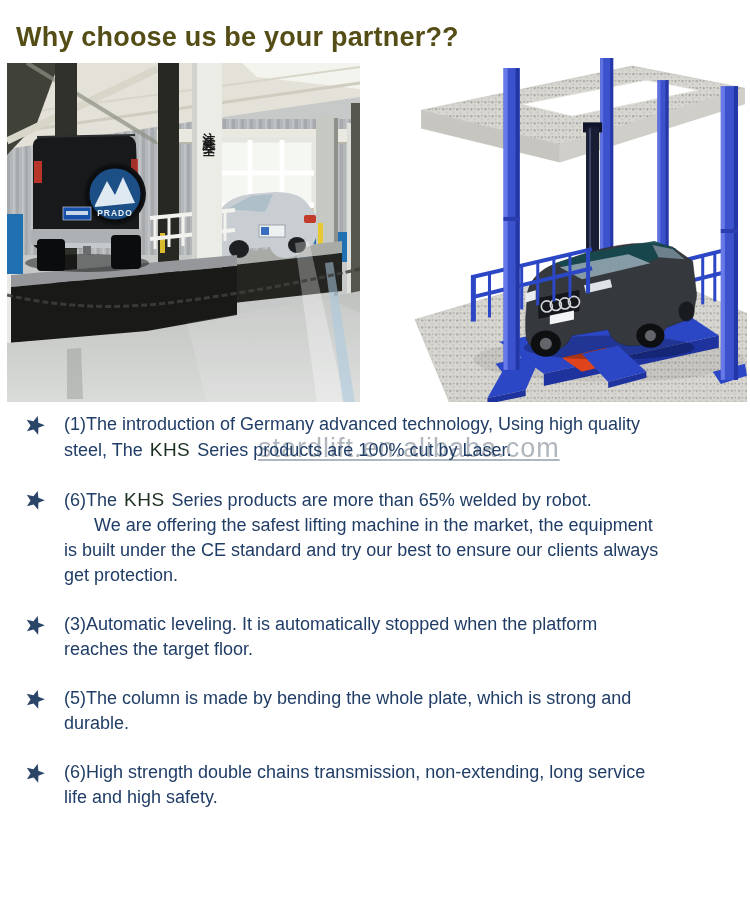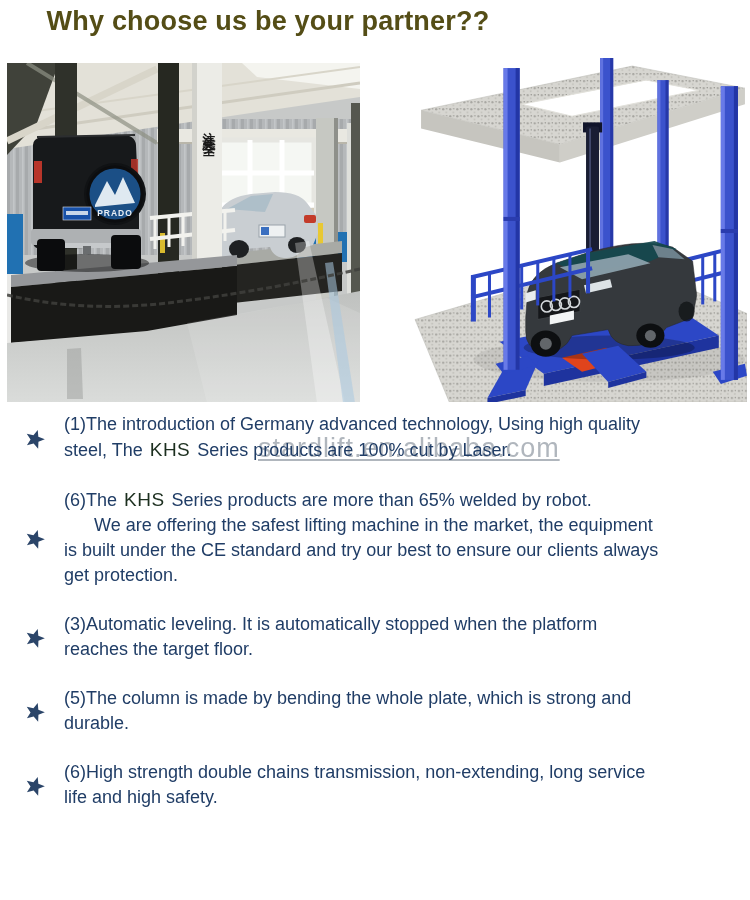--- a/index.html
+++ b/index.html
@@ -1,36 +1,36 @@
 <!DOCTYPE html>
 <html><head>
 <meta charset="utf-8">
 <style>
   html,body{margin:0;padding:0;background:#ffffff;}
   #page{position:relative;width:750px;height:900px;background:#ffffff;overflow:hidden;
         font-family:"Liberation Sans",sans-serif;}
 
   
   .page-title{position:absolute;top:6px;left:0;width:596px;box-sizing:border-box;
-    padding-right:60px;text-align:center;font-size:27px;font-weight:bold;
-    color:#544d16;letter-spacing:.2px;margin:0;}
+    padding-right:60px;text-align:left;font-size:27px;font-weight:bold;
+    color:#544d16;letter-spacing:.2px;margin:16px;}
 
   
   .fig{position:absolute;overflow:hidden;}
   .fig svg{display:block;}
   #fig-left{left:7px;top:63px;width:353px;height:339px;}
   #fig-right{left:413px;top:58px;width:334px;height:344px;background:#fff;}
 
   
   .watermark{position:absolute;left:258px;top:433px;font-size:27px;letter-spacing:1px;
     color:rgba(128,137,148,.62);z-index:1;white-space:nowrap;text-decoration:underline;}
 
   
   #features{position:absolute;left:24px;top:412px;width:706px;z-index:2;}
-  .feature{display:flex;align-items:center;margin-bottom:24px;}
+  .feature{display:flex;align-items:flex-start;margin-bottom:24px;}
   .star-wrap{flex:0 0 22px;margin:2px 18px 0 0;}
   .star-wrap svg{width:22px;height:22px;display:block;fill:#2b4569;}
   .feature-text{margin:0;font-size:18px;line-height:25px;color:#203d66;
     white-space:pre-wrap;width:664px;}
   .brand{font-weight:normal;color:#1c2f1f;font-size:19px;margin:0 7px;letter-spacing:.5px;}
 </style>
 </head>
 <body>
 
 <div id="page">

